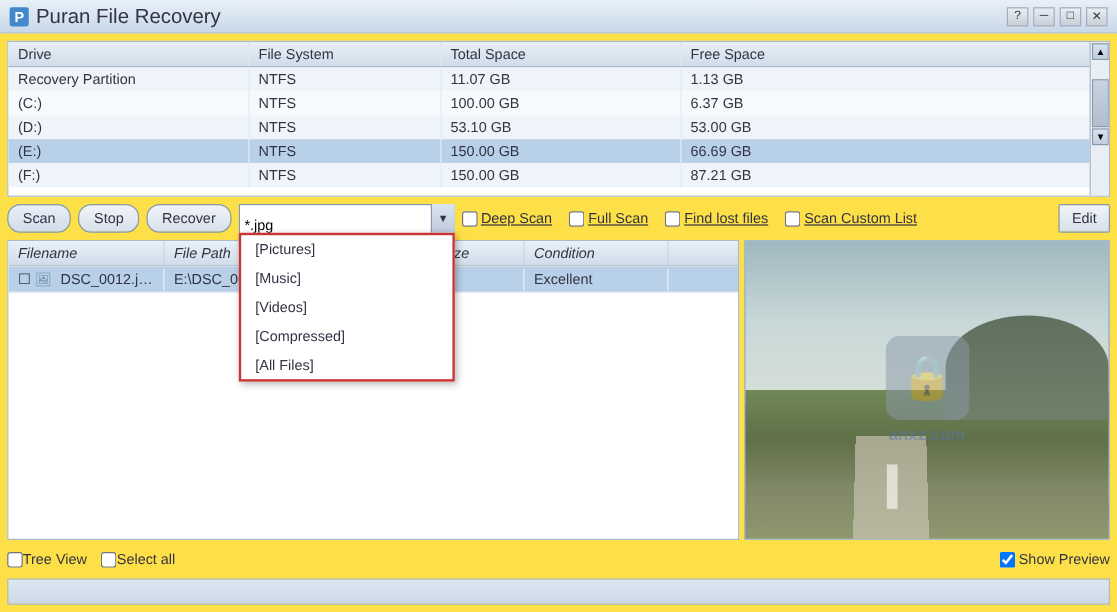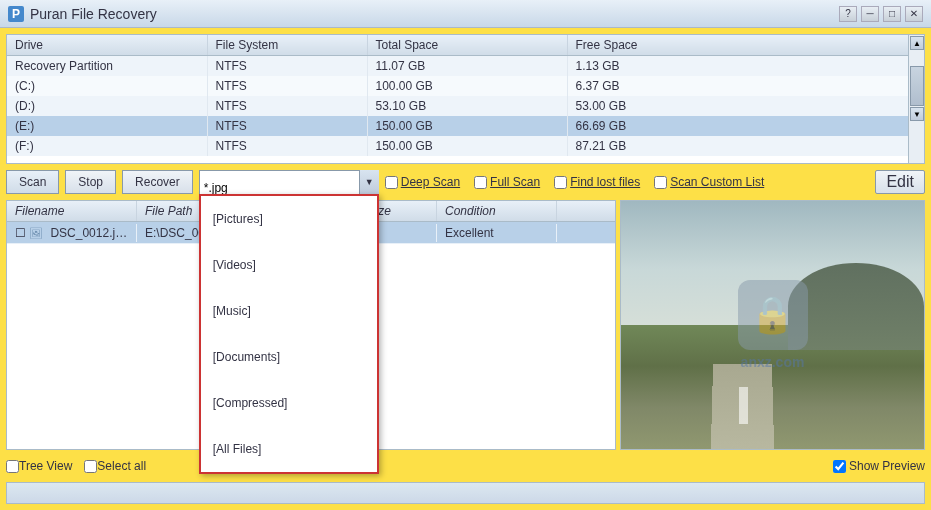--- a/index.html
+++ b/index.html
@@ -15,21 +15,21 @@
       user-select: none;
     }
     .title-bar-icon {
       width: 16px; height: 16px;
       background: #4488cc;
       border-radius: 2px;
       margin-right: 6px;
       display: flex; align-items: center; justify-content: center;
       color: white; font-size: 10px; font-weight: bold;
     }
-    .title-bar-text { flex: 1; color: #334; font-size: 14px; }
+    .title-bar-text { flex: 1; color: #334; font-size: 17px; }
     .title-bar-controls { display: flex; gap: 4px; }
     .title-bar-btn {
       width: 18px; height: 16px;
       background: linear-gradient(to bottom, #e8eef4, #c8d0d8);
       border: 1px solid #aab;
       cursor: pointer;
       display: flex; align-items: center; justify-content: center;
       font-size: 10px; color: #334;
     }
 
@@ -96,21 +96,21 @@
       display: flex;
       align-items: center;
       gap: 6px;
       height: 28px;
     }
     .toolbar-btn {
       height: 24px;
       padding: 0 12px;
       background: linear-gradient(to bottom, #f0f4f8, #d8e0ea);
       border: 1px solid #8899aa;
-      border-radius: 0;
+      border-radius: 11px;
       cursor: pointer;
       color: #334;
       font-size: 12px;
     }
     .toolbar-btn.scan { background: linear-gradient(to bottom, #e8f0f8, #d0dce8); }
 
     .filter-combo-wrapper {
       position: relative;
       height: 24px;
       width: 180px;
@@ -151,21 +151,21 @@
     .checkbox-item input[type=checkbox] { margin: 0; cursor: pointer; }
 
     .edit-btn {
       height: 24px;
       padding: 0 10px;
       background: linear-gradient(to bottom, #f0f4f8, #d8e0ea);
       border: 1px solid #8899aa;
       border-radius: 2px;
       cursor: pointer;
       color: #334;
-      font-size: 16px;
+      font-size: 12px;
       margin-left: auto;
     }
 
     
     .content-area {
       display: flex;
       gap: 4px;
       flex: 1;
       min-height: 0;
     }
@@ -218,21 +218,21 @@
     
     .dropdown-menu {
       position: absolute;
       background: white;
       border: 2px solid #cc3333;
       box-shadow: 2px 2px 6px rgba(0,0,0,0.3);
       z-index: 100;
       min-width: 140px;
     }
     .dropdown-item {
-      padding: 16px 12px;
+      padding: 5px 12px;
       cursor: pointer;
       color: #334;
       font-size: 12px;
     }
 
     
     .preview-pane {
       flex: 1;
       background: #ddeaf4;
       border: 1px solid #aabbc8;
@@ -398,23 +398,22 @@
     <button class="toolbar-btn">Stop</button>
     <button class="toolbar-btn">Recover</button>
 
     <div class="filter-combo-wrapper filter-area" style="position:relative;">
       <input class="filter-combo" type="text" value="*.jpg" style="">
       <div class="filter-combo-arrow">▼</div>
 
       
       <div class="dropdown-menu" style="top:24px; left:0; min-width:180px;">
         <div class="dropdown-item">[Pictures]</div>
+        <div class="dropdown-item">[Music]</div>
         <div class="dropdown-item">[Videos]</div>
-        <div class="dropdown-item">[Music]</div>
-        <div class="dropdown-item">[Documents]</div>
         <div class="dropdown-item">[Compressed]</div>
         <div class="dropdown-item">[All Files]</div>
       </div>
     </div>
 
     <div class="checkbox-group">
       <label class="checkbox-item">
         <input type="checkbox" style="">
         <span>Deep Scan</span>
       </label>

